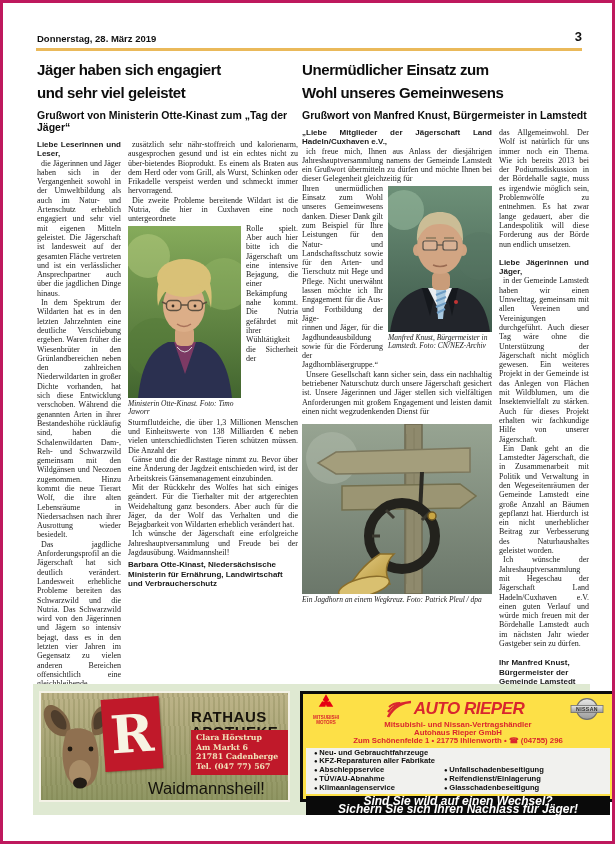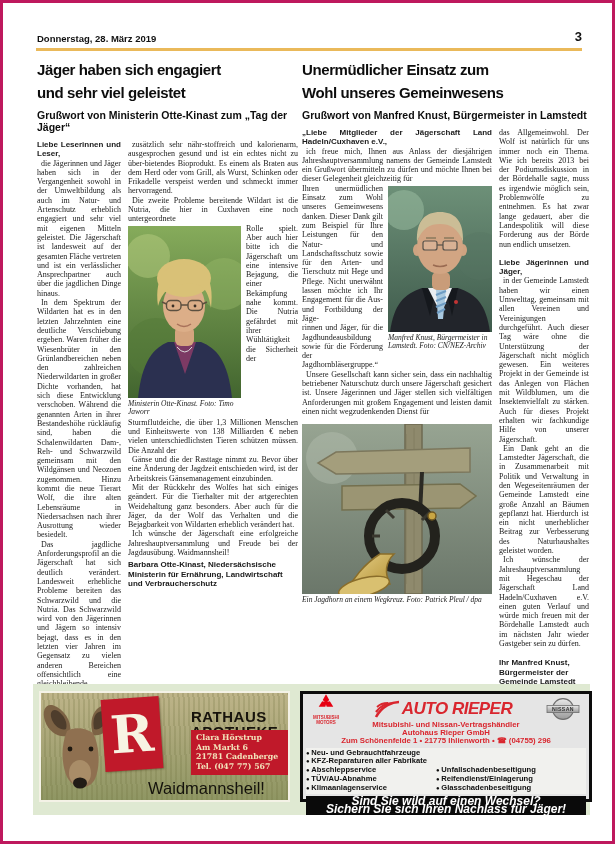--- a/index.html
+++ b/index.html
@@ -53,32 +53,32 @@
     display:flex; align-items:center; justify-content:center; }
   .apo-tile span { font-family:"DejaVu Serif",serif; font-weight:bold; font-size:52px;
     color:#f7f3e2; line-height:1; }
   .apo-name { position:absolute; left:150px; top:16px; font-family:"Liberation Sans",sans-serif;
     font-weight:bold; font-size:15px; line-height:15px; letter-spacing:0.5px; color:#17130c; }
   .apo-box { position:absolute; left:150px; top:37px; width:100px; background:#c0192a;
     padding:3px 5px 4px 5px; color:#f2e3ba; font-family:"DejaVu Serif",serif;
     font-size:7.8px; line-height:9.6px; font-weight:bold; }
   .apo-slogan { position:absolute; left:88px; right:4px; bottom:2px; text-align:center;
     font-family:Liberation Sans, sans-serif; font-size:16.5px; color:#14120c; }
-  .ad-auto { position:absolute; left:297px; top:688px; width:292px; height:111px;
-    background:#e5e5e5; border:3px solid #0c0c0c; padding:2px 3px 0 3px; }
+  .ad-auto { position:absolute; left:297px; top:688px; width:316px; height:111px;
+    background:#fde047; border:3px solid #0c0c0c; padding:2px 3px 0 3px; }
   .auto-top { display:flex; align-items:center; height:25px; }
   .mitsu { width:40px; text-align:center; }
   .mitsu .mlabel { font-family:"Liberation Sans",sans-serif; font-size:4.5px; color:#d9262e;
     font-weight:bold; line-height:5px; }
   .auto-brand { flex:1; display:flex; align-items:center; justify-content:center; gap:2px; }
   .auto-brand .txt { font-family:"Liberation Sans",sans-serif; font-weight:bold; font-style:italic;
     font-size:17px; letter-spacing:-0.5px; color:#d9262e; white-space:nowrap; }
   .auto-red { text-align:center; color:#d9262e; font-family:"Liberation Sans",sans-serif;
     font-weight:bold; font-size:7.8px; line-height:8.2px; }
-  .auto-svc { background:#f1f1ee; margin-top:2px; padding:1px 0; display:flex;
+  .auto-svc { background:#f1f1ee; margin-top:2px; padding:1px 8px; display:flex;
     font-family:"Liberation Sans",sans-serif; font-weight:bold; font-size:7.6px; line-height:8.8px; color:#0e0e0e; }
   .svc-col-l { width:130px; }
   .svc-col-r { padding-top:17.6px; }
   .svc { white-space:nowrap; }
   .svc::before { content:"● "; font-size:6px; }
   .auto-banner { background:#0a0a0a; color:#fff; text-align:center; margin-top:2px;
     font-family:"Liberation Sans",sans-serif; font-weight:bold; font-style:italic;
     font-size:12px; line-height:8px; padding:1px 0 2px 0; }
 </style>
 </head>

